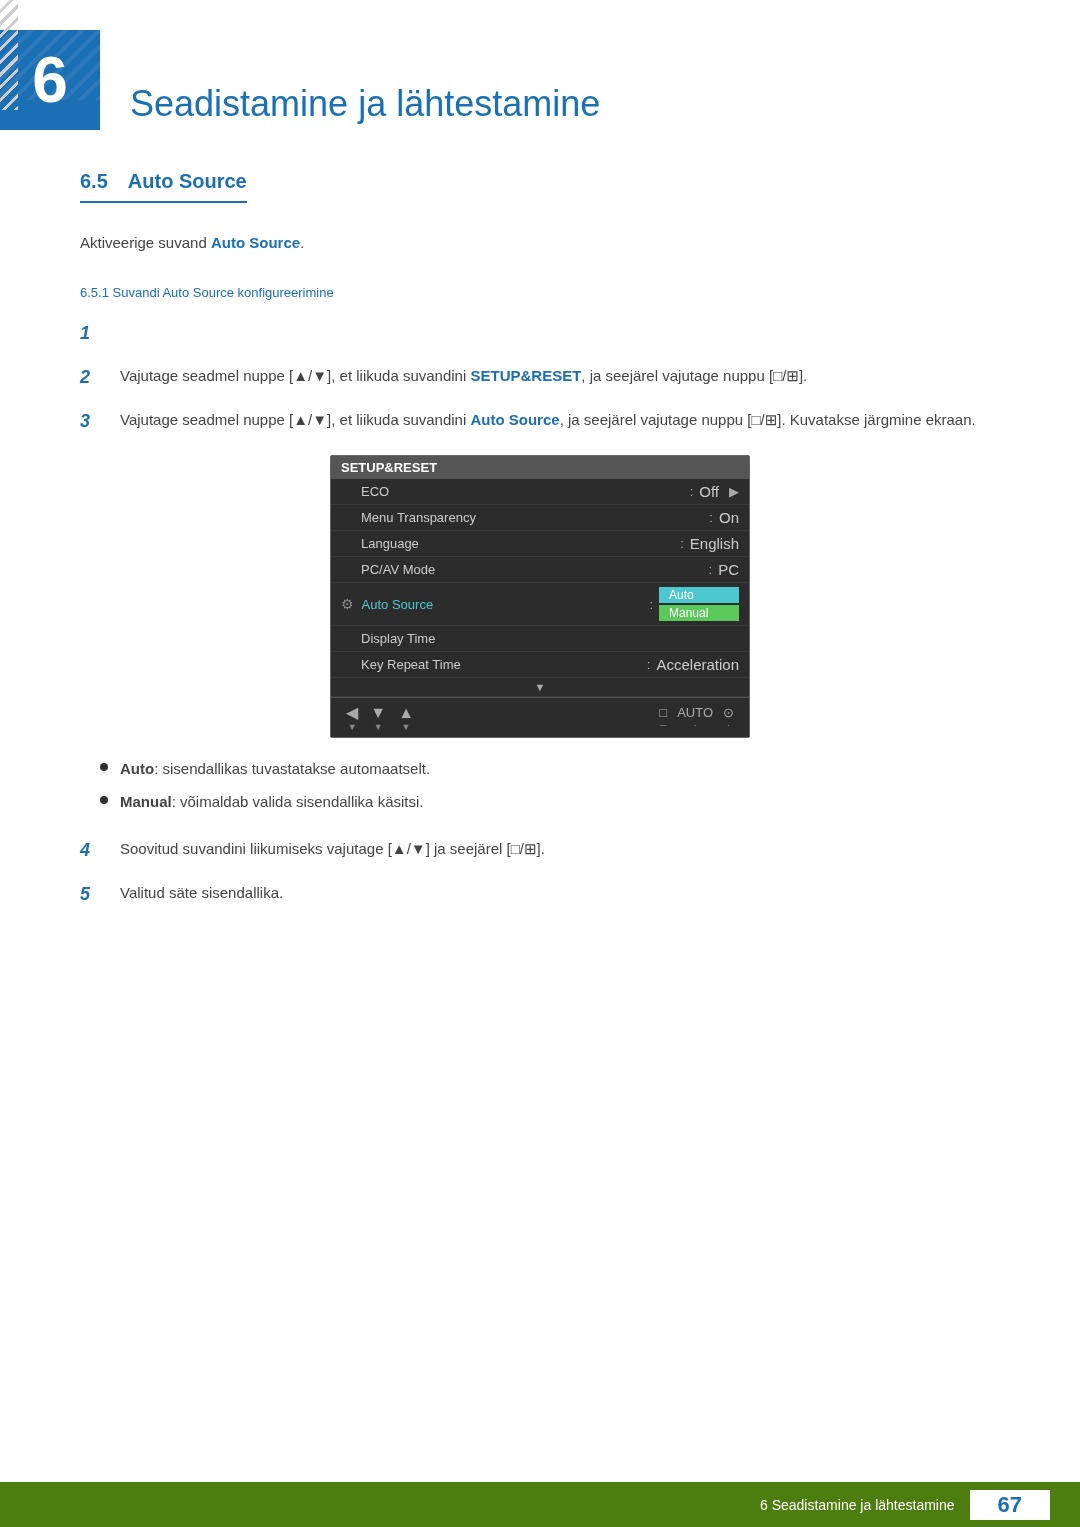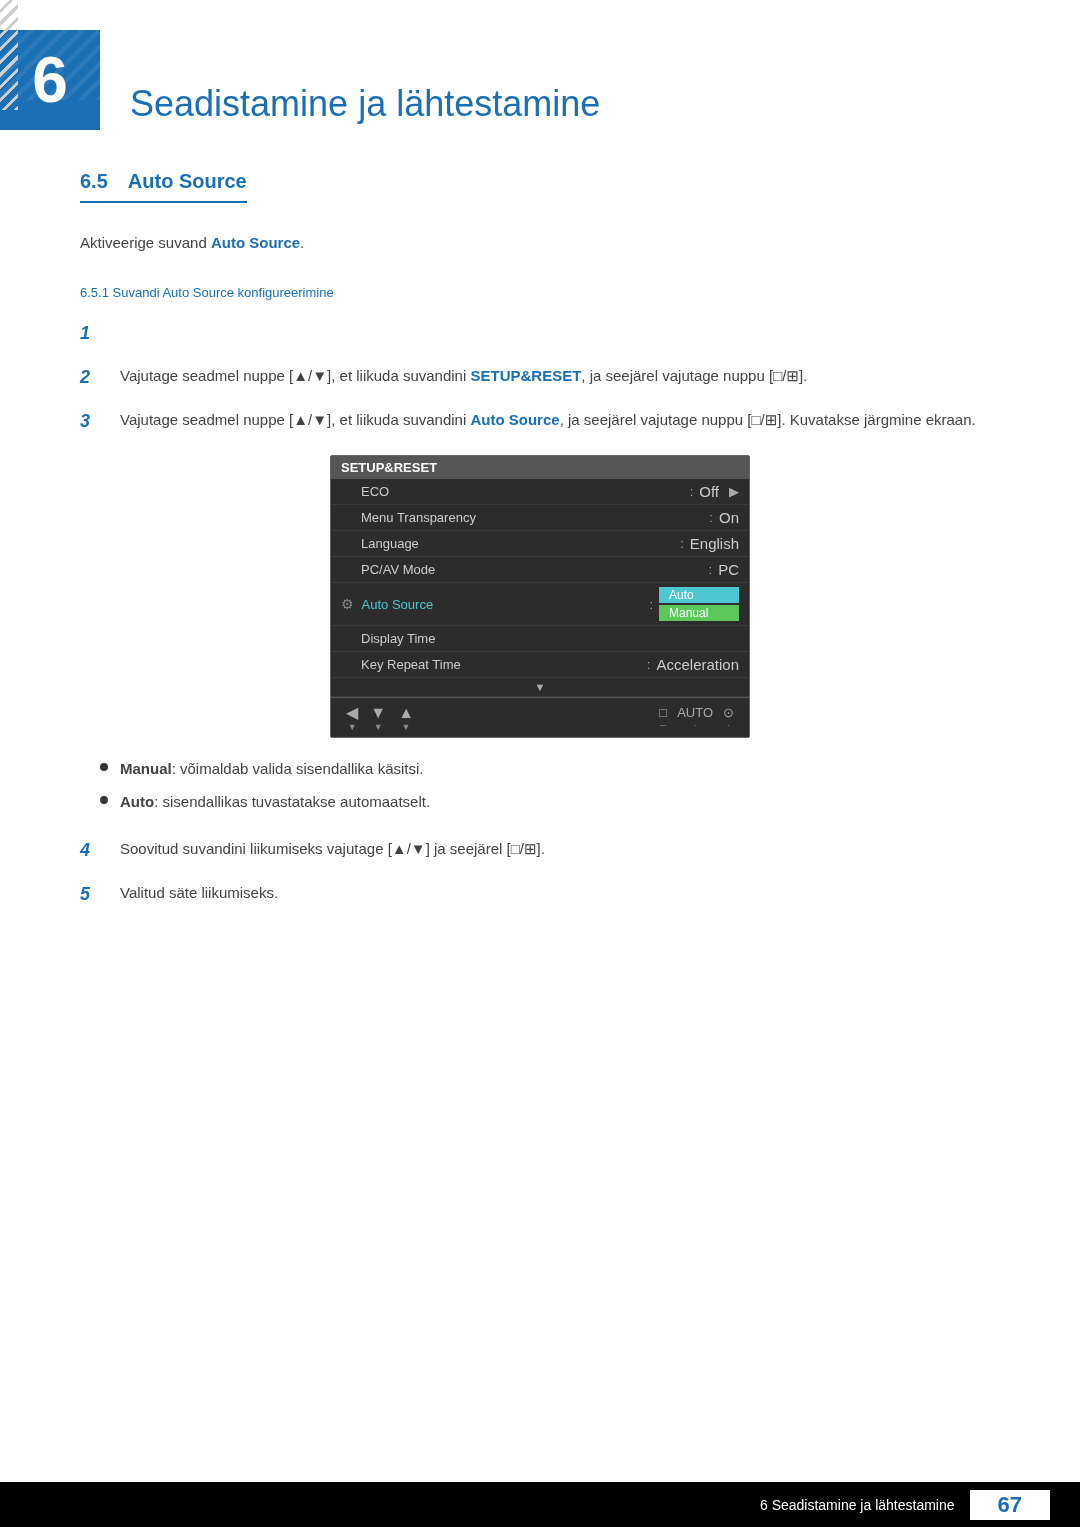--- a/index.html
+++ b/index.html
@@ -256,21 +256,21 @@
       flex-shrink: 0;
     }
 
     
     .page-footer {
       position: absolute;
       bottom: 0;
       left: 0;
       right: 0;
       height: 45px;
-      background: #000000;
+      background: #4d7c0f;
       display: flex;
       align-items: center;
       justify-content: flex-end;
       padding: 0 30px;
     }
     .footer-text {
       color: #fff;
       font-size: 14px;
       margin-right: 15px;
     }
@@ -411,37 +411,37 @@
           <span class="ri-label">·</span>
         </div>
       </div>
     </div>
   </div>
 
   
   <ul class="bullet-list">
     <li class="bullet-item">
       <span class="bullet-dot"></span>
-      <span><strong>Manual</strong>: võimaldab valida sisendallika käsitsi.</span>
+      <span><strong>Auto</strong>: sisendallikas tuvastatakse automaatselt.</span>
     </li>
     <li class="bullet-item">
       <span class="bullet-dot"></span>
-      <span><strong>Auto</strong>: sisendallikas tuvastatakse automaatselt.</span>
+      <span><strong>Manual</strong>: võimaldab valida sisendallika käsitsi.</span>
     </li>
   </ul>
 
   
   <ol class="steps-list">
     <li class="step-item">
       <span class="step-number">4</span>
       <span class="step-text">Soovitud suvandini liikumiseks vajutage [▲/▼] ja seejärel [□/⊞].</span>
     </li>
     <li class="step-item">
       <span class="step-number">5</span>
-      <span class="step-text">Valitud säte liikumiseks.</span>
+      <span class="step-text">Valitud säte sisendallika.</span>
     </li>
   </ol>
 
 </div>
 
 <div class="page-footer">
   <span class="footer-text">6 Seadistamine ja lähtestamine</span>
   <span class="footer-number">67</span>
 </div>
 

